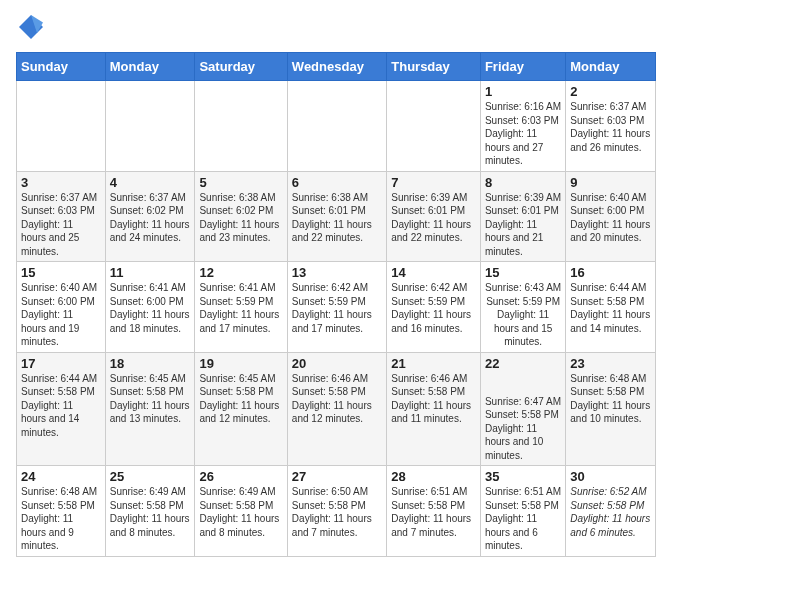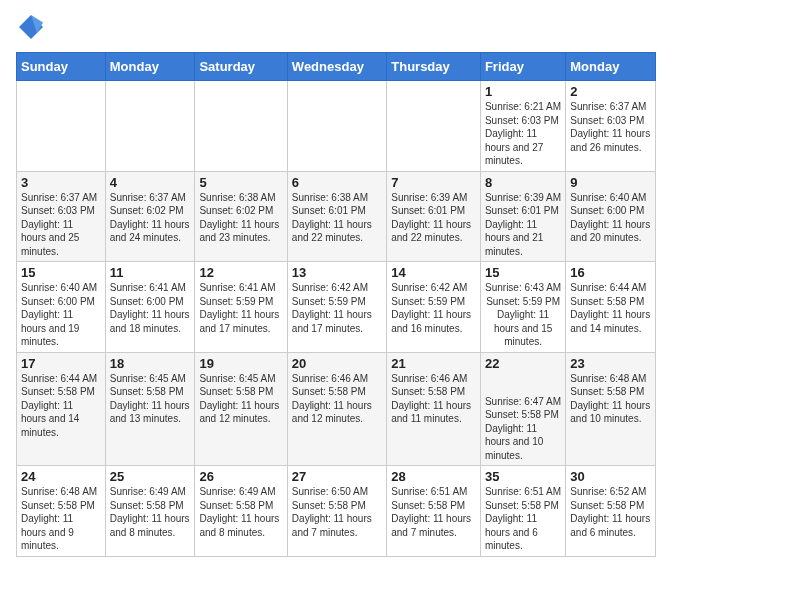--- a/index.html
+++ b/index.html
@@ -127,21 +127,21 @@
     </thead>
     <tbody id="calendar-body">
     <tr>
           <td class="empty-cell"></td>
           <td class="empty-cell"></td>
           <td class="empty-cell"></td>
           <td class="empty-cell"></td>
           <td class="empty-cell"></td>
           <td>
             <span class="day-num">1</span>
-            <div class="day-info" style="white-space: pre-line;">Sunrise: 6:21 AM
+            <div class="day-info" style="white-space: pre-line;">Sunrise: 6:16 AM
 Sunset: 6:03 PM
 Daylight: 11 hours and 27 minutes.</div>
           </td>
           <td>
             <span class="day-num">2</span>
             <div class="day-info" style="white-space: pre-line;">Sunrise: 6:37 AM
 Sunset: 6:03 PM
 Daylight: 11 hours and 26 minutes.</div>
           </td>
         </tr>
@@ -309,20 +309,20 @@
 Daylight: 11 hours and 7 minutes.</div>
           </td>
           <td>
             <span class="day-num">35</span>
             <div class="day-info" style="white-space: pre-line;">Sunrise: 6:51 AM
 Sunset: 5:58 PM
 Daylight: 11 hours and 6 minutes.</div>
           </td>
           <td>
             <span class="day-num">30</span>
-            <div class="day-info" style="white-space: pre-line;">Sunrise: 6:52 AM
+            <div class="day-info" style="white-space: pre-line; font-style: italic;">Sunrise: 6:52 AM
 Sunset: 5:58 PM
 Daylight: 11 hours and 6 minutes.</div>
           </td>
         </tr>
       </tbody>
   </table>
 </div>
 
 </body></html>

